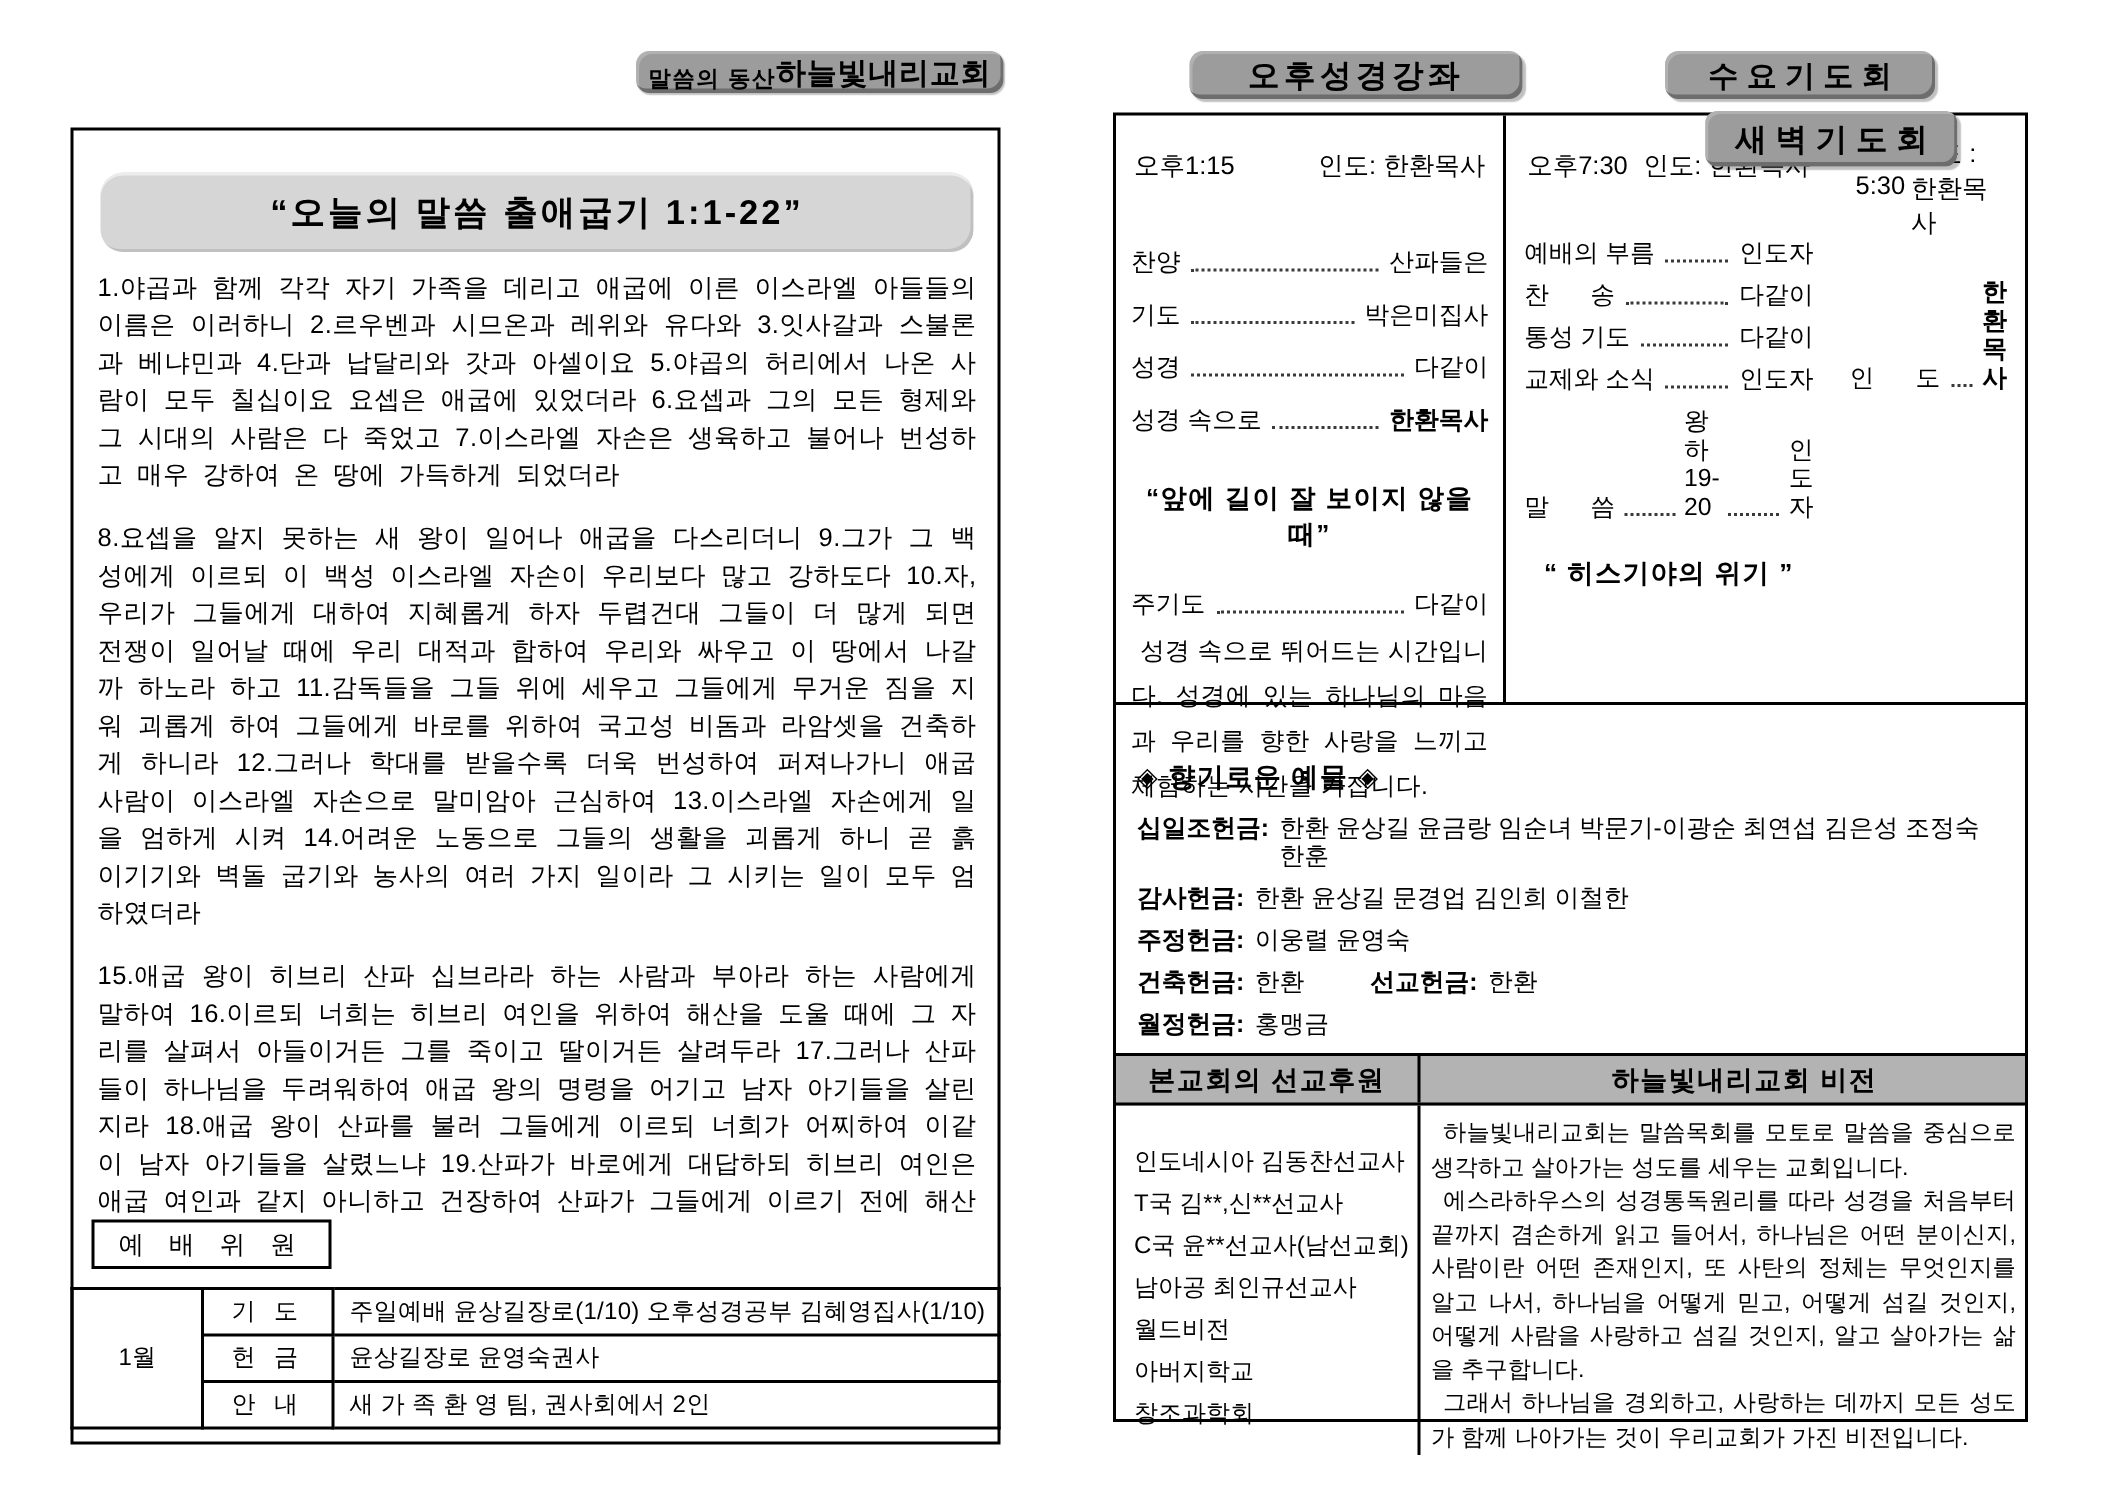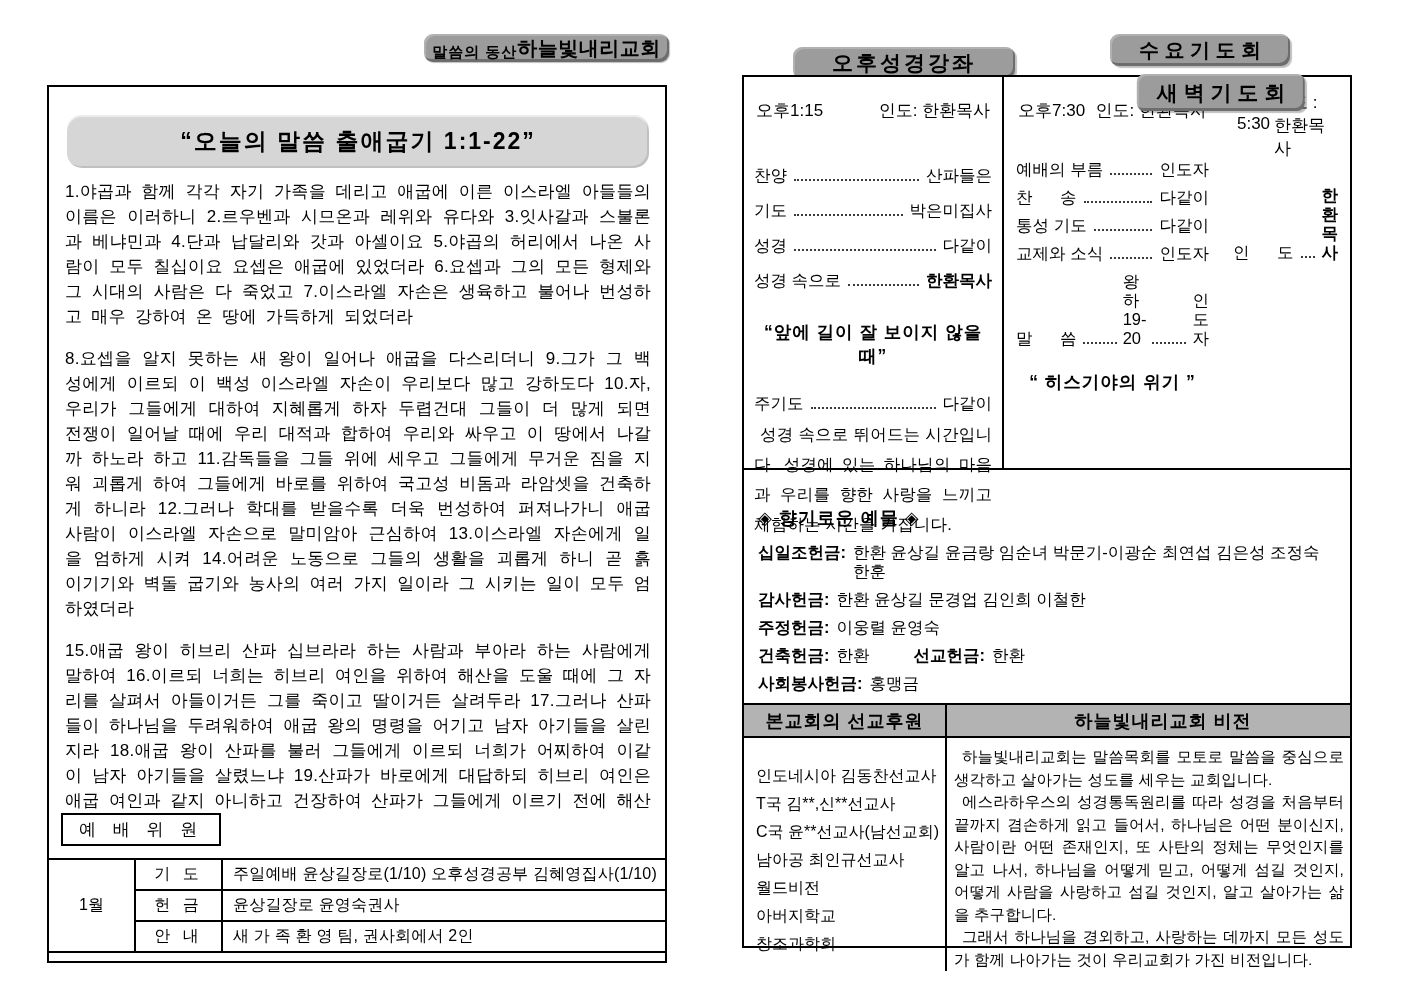--- a/index.html
+++ b/index.html
@@ -57,21 +57,21 @@
   .c-value { padding-left: 10px; letter-spacing: 0.2px; }
 
   
   .gray-btn {
     position: absolute; height: 32px; background: #9c9c9c; border-radius: 9px;
     display: flex; align-items: center; justify-content: center;
     font-size: 21px; font-weight: bold;
     box-shadow: inset -2px -3px 0 rgba(0,0,0,0.30), inset 2px 2px 0 rgba(255,255,255,0.22), 2px 2px 1px rgba(0,0,0,0.25);
     white-space: pre;
   }
-  .btn-afternoon { left: 793px; top: 47px; width: 222px; letter-spacing: 3px; }
+  .btn-afternoon { left: 793px; top: 34px; width: 222px; letter-spacing: 3px; }
   .btn-wednesday { left: 1110px; top: 34px; width: 180px; font-size: 20px; }
 
   
   .right-page {
     position: absolute; left: 742px; top: 75px; width: 610px; height: 873px;
     border: 2px solid #000; background: #fff;
     display: flex; flex-direction: column;
   }
   .rp-top { height: 393px; border-bottom: 2px solid #000; display: flex; }
   .rp-col-left { width: 310px; border-right: 2px solid #000; padding: 0 10px; }
@@ -282,24 +282,20 @@
       <span>이웅렬 윤영숙</span>
     </div>
     <div class="off-row">
       <span class="off-label">건축헌금:</span>
       <span>한환</span>
       <span class="off-gap"></span>
       <span class="off-label">선교헌금:</span>
       <span>한환</span>
     </div>
     <div class="off-row">
-      <span class="off-label">사회봉사헌금:</span>
-      <span>홍맹금</span>
-    </div>
-    <div class="off-row">
       <span class="off-label">월정헌금:</span>
       <span>홍맹금</span>
     </div>
   </div>
 
   <div class="rp-bottom">
     <div class="rp-bottom-header">
       <div class="rp-bh-cell rp-bh-1">본교회의 선교후원</div>
       <div class="rp-bh-cell rp-bh-2">하늘빛내리교회 비전</div>
     </div>

